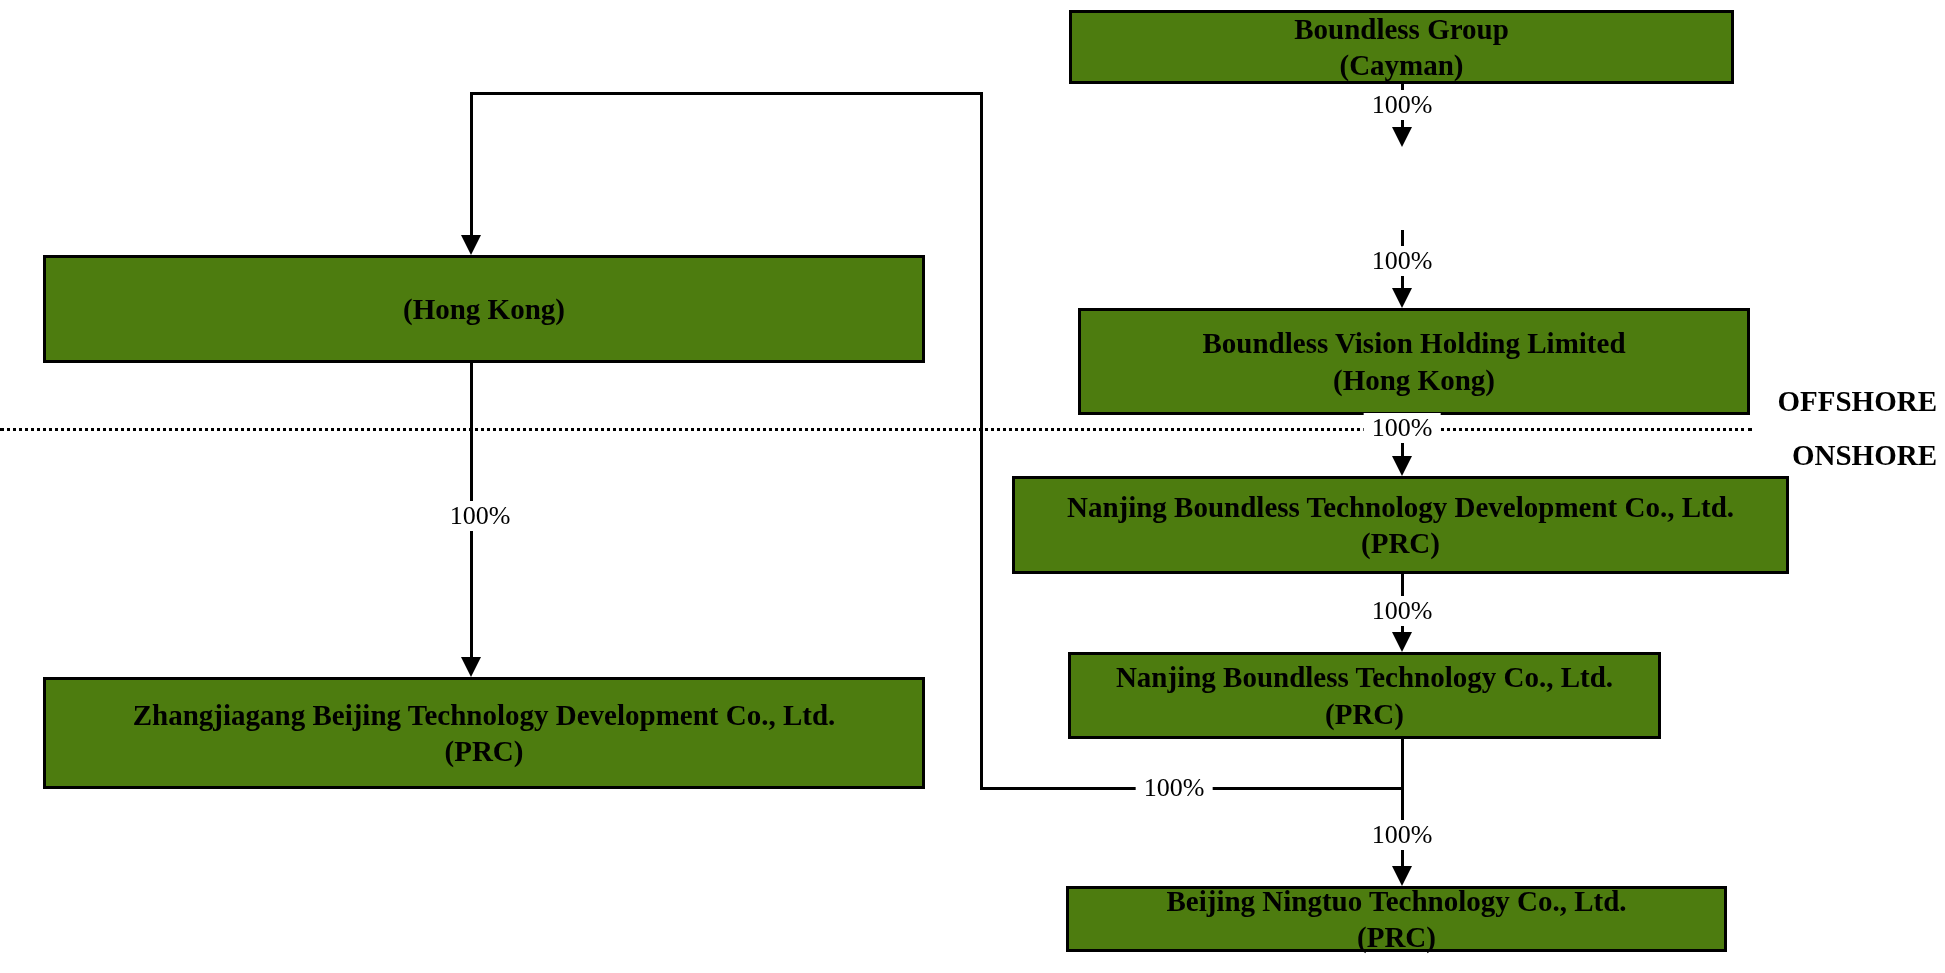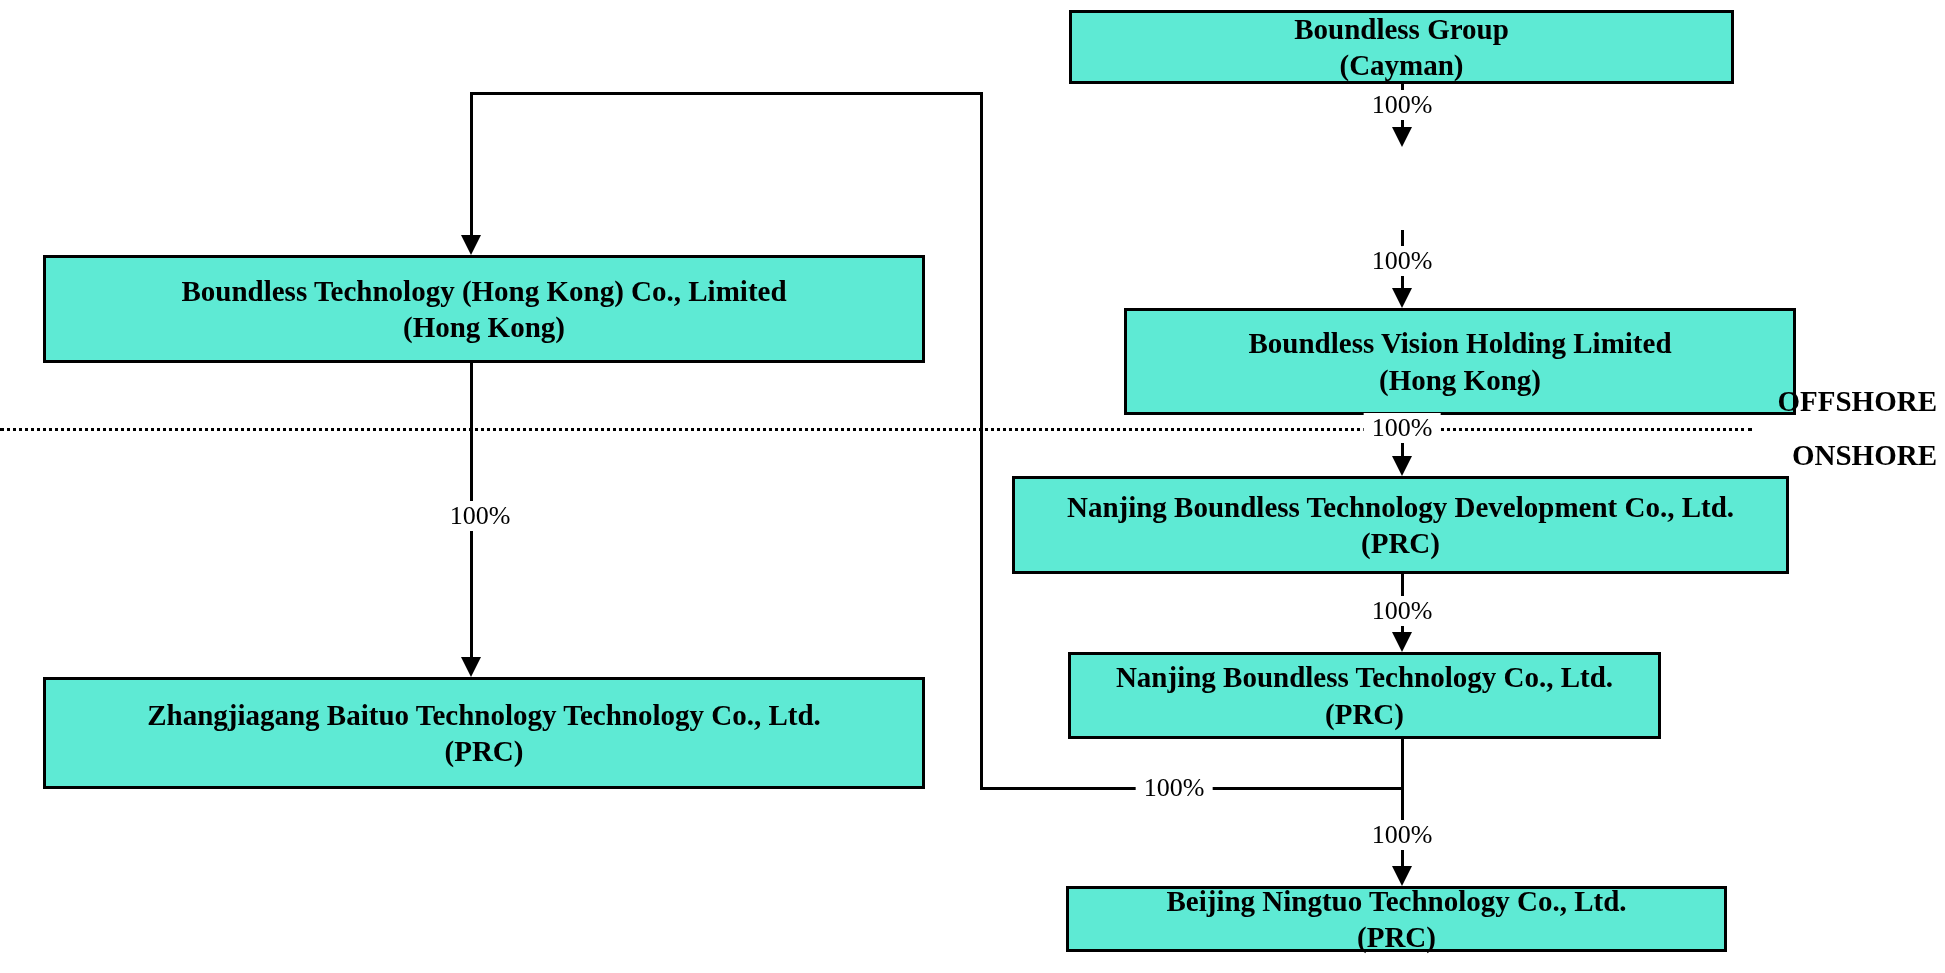--- a/index.html
+++ b/index.html
@@ -8,21 +8,21 @@
   .canvas {
     position: relative;
     width: 1945px;
     height: 973px;
     background: #ffffff;
     overflow: hidden;
   }
   .node {
     position: absolute;
     border: 3px solid #000;
-    background: #5eead4;
+    background: #4d7c0f;
     display: flex;
     flex-direction: column;
     justify-content: center;
     align-items: center;
     text-align: center;
     font-weight: bold;
     font-size: 29px;
     line-height: 1.25;
     z-index: 3;
     white-space: nowrap;
@@ -99,43 +99,42 @@
   <div class="pct" style="left:1402px; top:820px;">100%</div>
   <div class="pct" style="left:1174px; top:773px;">100%</div>
   <div class="pct" style="left:480px;  top:501px;">100%</div>
 
   <div class="node" style="left:1069px; top:10px;  width:665px; height:74px;">
     <div>Boundless Group</div>
     <div>(Cayman)</div>
   </div>
 
 
-  <div class="node" style="left:1124px; top:308px; width:672px; height:107px;">
+  <div class="node" style="left:1078px; top:308px; width:672px; height:107px;">
     <div>Boundless Vision Holding Limited</div>
     <div>(Hong Kong)</div>
   </div>
 
   <div class="node" style="left:1012px; top:476px; width:777px; height:98px;font-family:Liberation Serif, serif;">
     <div>Nanjing Boundless Technology Development Co., Ltd.</div>
     <div>(PRC)</div>
   </div>
 
   <div class="node" style="left:1068px; top:652px; width:593px; height:87px;">
     <div>Nanjing Boundless Technology Co., Ltd.</div>
     <div>(PRC)</div>
   </div>
 
   <div class="node" style="left:1066px; top:886px; width:661px; height:66px;">
     <div>Beijing Ningtuo Technology Co., Ltd.</div>
     <div>(PRC)</div>
   </div>
 
   <div class="node" style="left:43px; top:255px; width:882px; height:108px;">
-    <div>Boundless Technology (Hong Kong) Co., Limited</div>
     <div>(Hong Kong)</div>
   </div>
 
   <div class="node" style="left:43px; top:677px; width:882px; height:112px;">
-    <div>Zhangjiagang Baituo Technology Technology Co., Ltd.</div>
+    <div>Zhangjiagang Beijing Technology Development Co., Ltd.</div>
     <div>(PRC)</div>
   </div>
 
 </div>
 
 </body></html>

